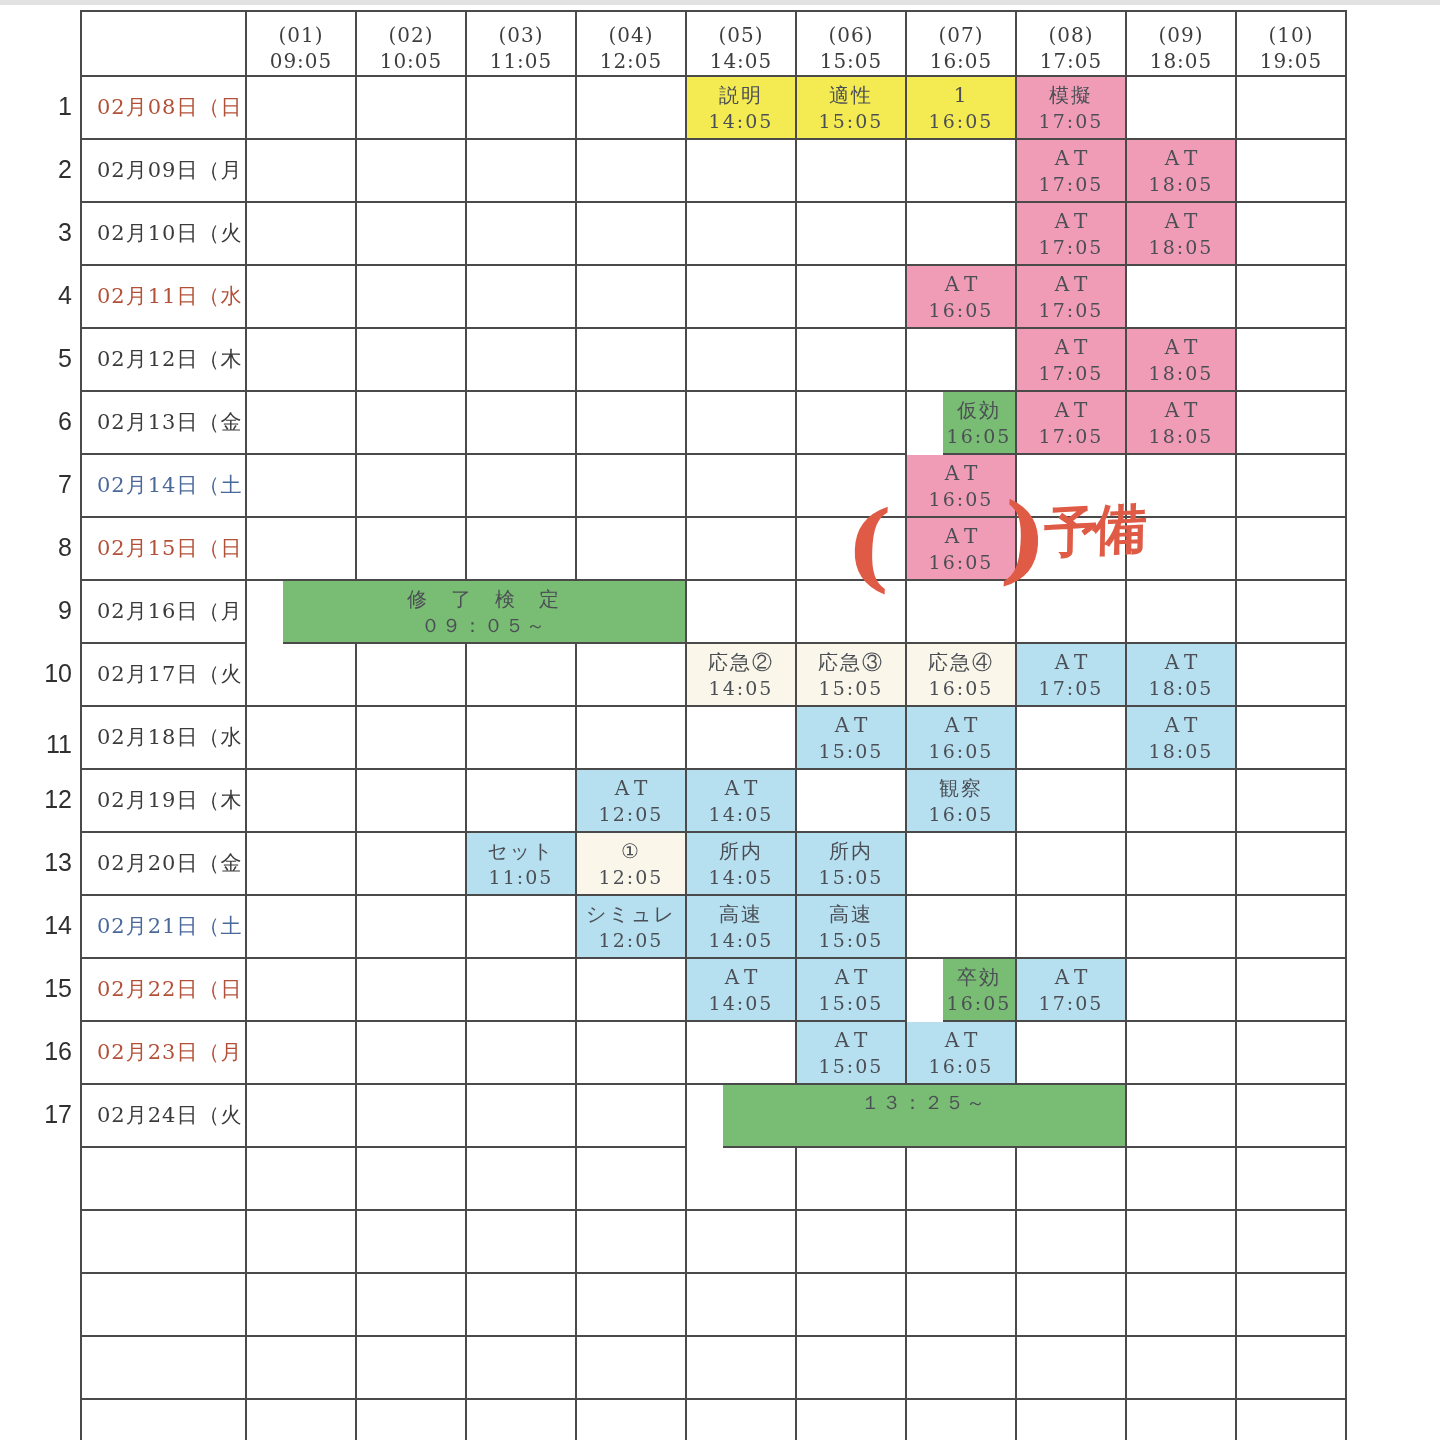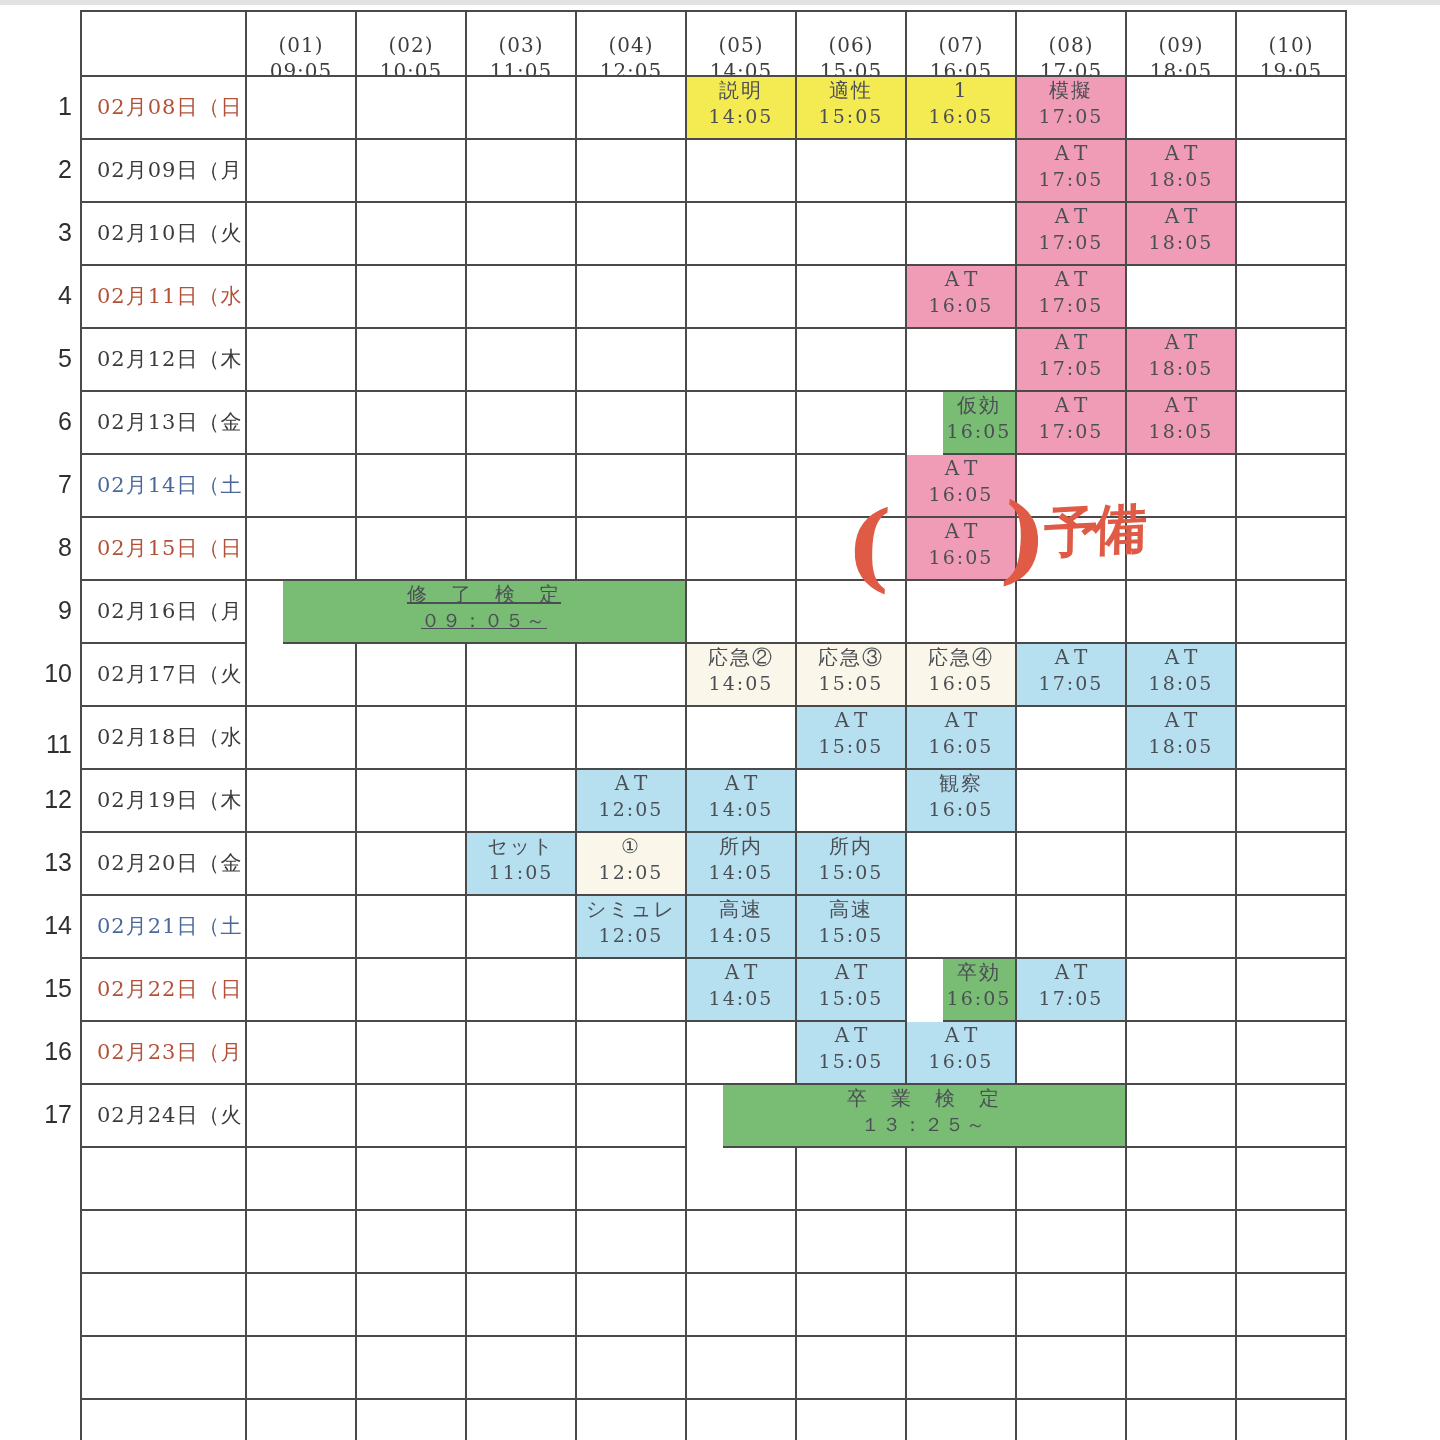--- a/index.html
+++ b/index.html
@@ -19,30 +19,30 @@
     background:#fff;
   }
   .cell{
     border-right:2px solid #4a4a4a;
     border-bottom:2px solid #4a4a4a;
     box-sizing:border-box;
     overflow:hidden;
   }
   .hdr{
     text-align:center;color:#3e3e3e;font-size:20px;line-height:26px;
-    padding-top:20px;letter-spacing:1px;
+    padding-top:10px;letter-spacing:1px;
   }
   .datec{
     color:#3b3b3b;font-size:21px;line-height:61px;
     padding-left:15px;letter-spacing:1px;white-space:nowrap;
   }
   .datec.red{color:#b35138;}
   .datec.blue{color:#4b689b;}
   .lesson{
-    text-align:center;color:#4b4f55;
+    text-align:center;color:#4b4f55;padding-top:5px;
   }
   .lesson .l1{font-size:20px;line-height:27px;letter-spacing:2px;}
   .lesson .l1.at{letter-spacing:6px;padding-left:6px;}
   .lesson .l2{font-size:19px;line-height:25px;letter-spacing:2px;}
   .bg-yellow{background:var(--yellow);}
   .bg-pink{background:var(--pink);}
   .bg-green{background:var(--green);margin-left:36px;}
   .bg-blue{background:var(--blue);}
   .bg-cream{background:var(--cream);}
   .rownum{
@@ -239,21 +239,21 @@
     <div class="cell"></div>
     <div class="cell"></div>
     <div class="cell lesson bg-pink">
       <div class="l1 at">AT</div>
       <div class="l2">16:05</div>
     </div>
     <div class="cell"></div>
     <div class="cell"></div>
     <div class="cell"></div>
     <div class="cell datec black">02月16日（月）</div>
-    <div class="cell lesson bg-green" style="grid-column: span 4; text-decoration: underline;">
+    <div class="cell lesson bg-green" style="grid-column: span 4;">
       <div class="l1">修　了　検　定</div>
       <div class="l2">０９：０５～</div>
     </div>
     <div class="cell"></div>
     <div class="cell"></div>
     <div class="cell"></div>
     <div class="cell"></div>
     <div class="cell"></div>
     <div class="cell"></div>
     <div class="cell datec black">02月17日（火）</div>
@@ -404,21 +404,20 @@
     </div>
     <div class="cell"></div>
     <div class="cell"></div>
     <div class="cell"></div>
     <div class="cell datec black">02月24日（火）</div>
     <div class="cell"></div>
     <div class="cell"></div>
     <div class="cell"></div>
     <div class="cell"></div>
     <div class="cell lesson bg-green" style="grid-column: span 4;">
-      <div class="l1">卒　業　検　定</div>
       <div class="l2">１３：２５～</div>
     </div>
     <div class="cell"></div>
     <div class="cell"></div>
     <div class="cell"></div>
     <div class="cell"></div>
     <div class="cell"></div>
     <div class="cell"></div>
     <div class="cell"></div>
     <div class="cell"></div>

